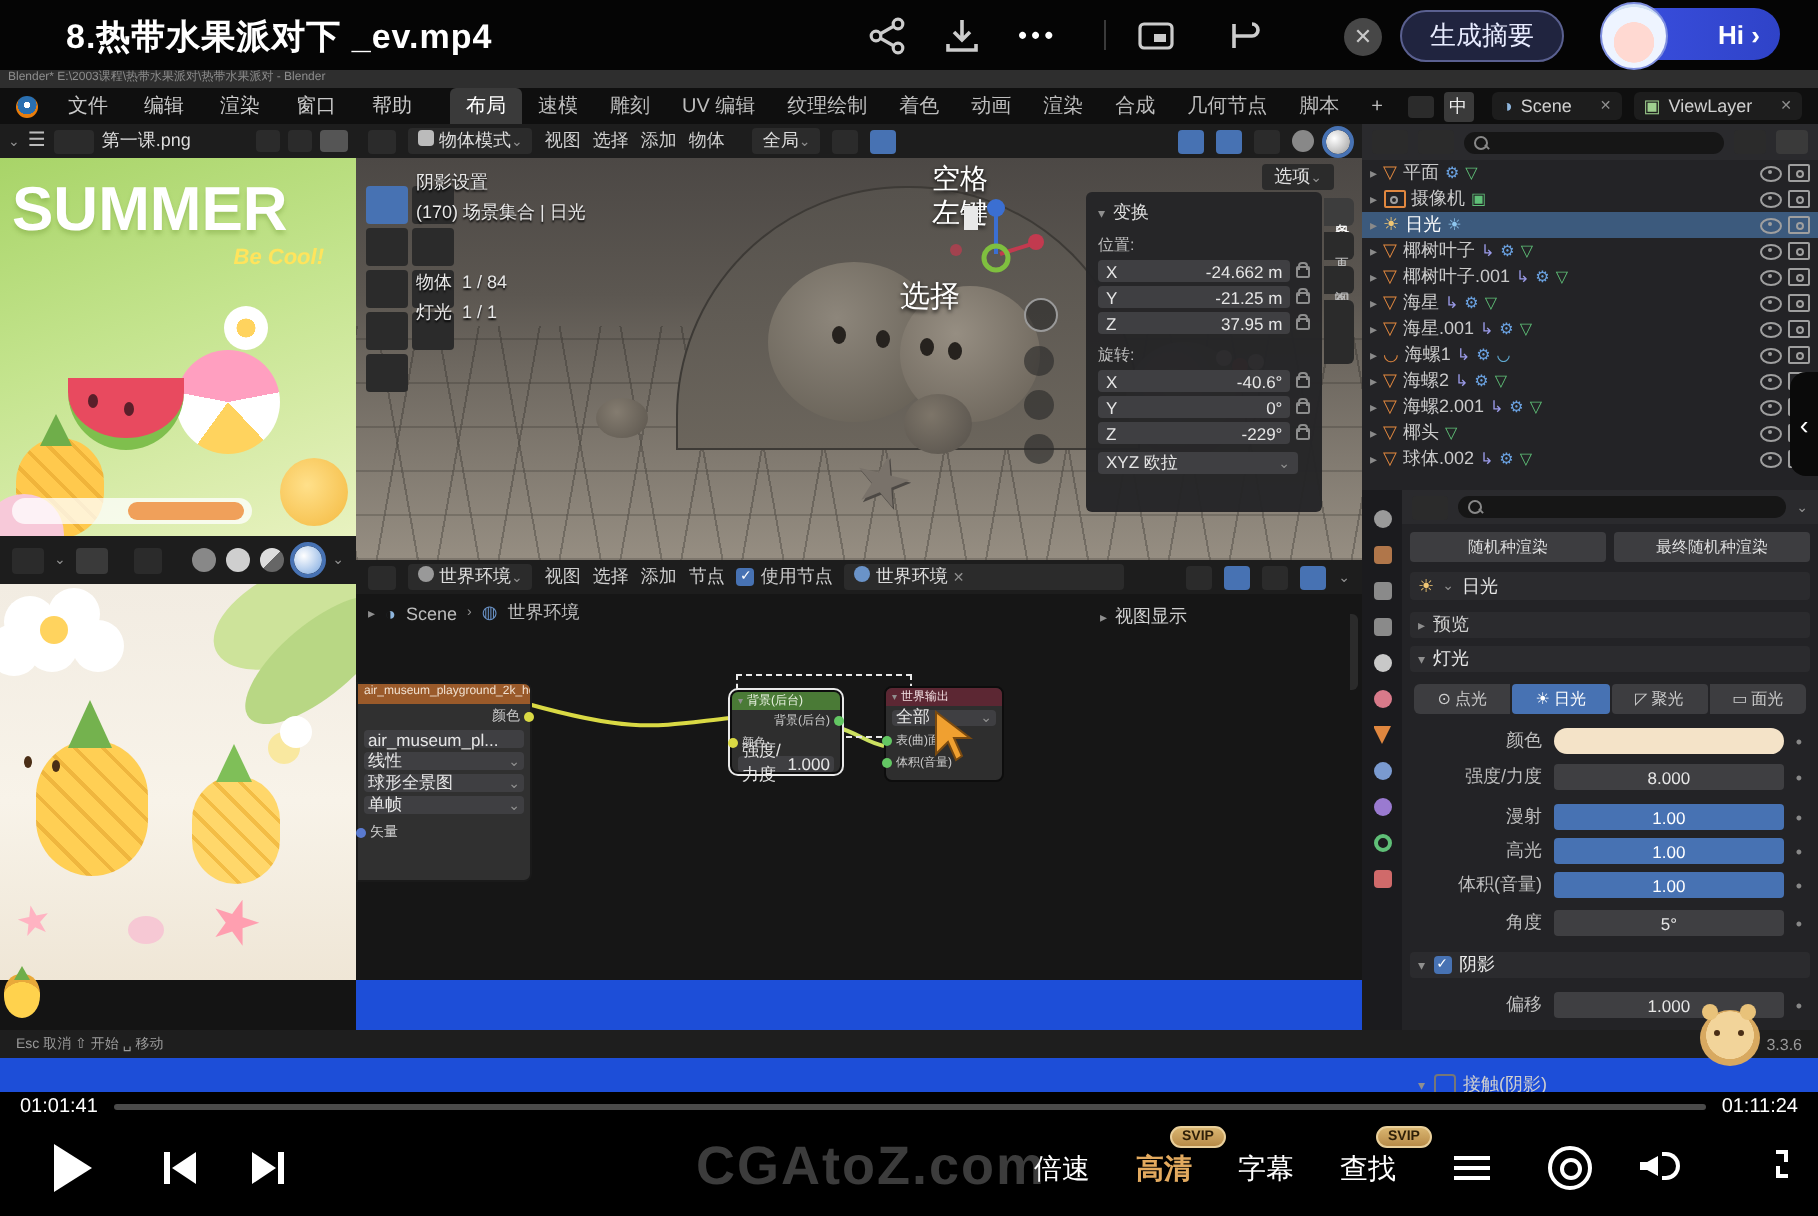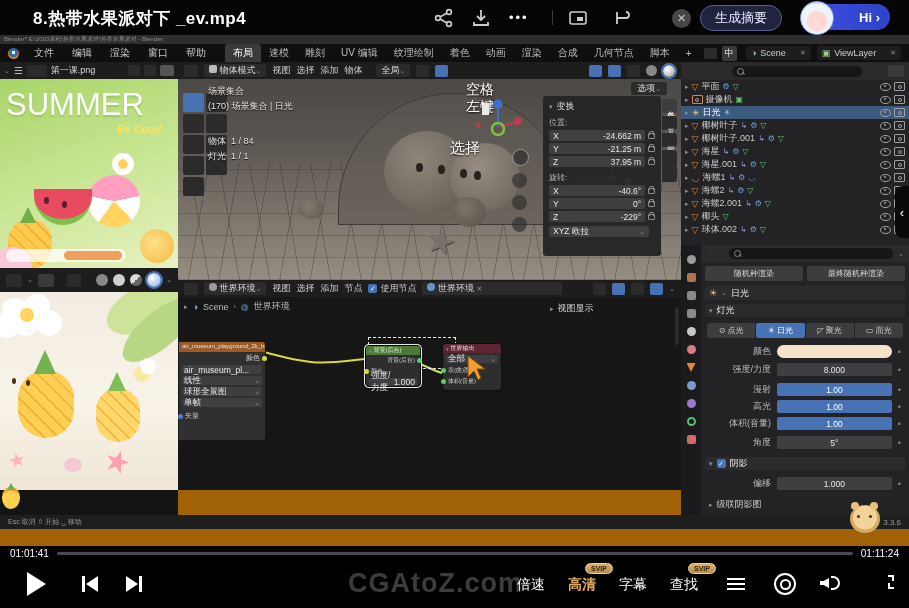--- a/index.html
+++ b/index.html
@@ -1,16 +1,16 @@
 <!DOCTYPE html>
 <html><head>
 <meta charset="utf-8">
 <style>
   html,body{margin:0;padding:0;background:#000;}
-  #stage{position:relative;width:909px;height:608px;background:#a16207;overflow:hidden;
+  #stage{position:relative;width:909px;height:608px;background:#1d4ed8;overflow:hidden;
          font-family:"Liberation Sans","DejaVu Sans",sans-serif;color:#cdcdcd;}
   .p{position:absolute;}
   .row{display:flex;align-items:center;}
   .t6{font-size:6px}.t7{font-size:7px}.t8{font-size:8px}.t9{font-size:9px}
   .t10{font-size:10px}.t13{font-size:13px}.t14{font-size:14px}
   .wh{color:#fff}.gy{color:#9a9a9a}
   
   .topbar{left:0;top:0;width:909px;height:35px;background:#050505;}
   .vtitle{left:33px;top:7px;font-size:17px;font-weight:bold;color:#fff;letter-spacing:.5px;}
   .tico{width:20px;height:20px;top:8px;opacity:.92}
@@ -141,21 +141,21 @@
     <span style="color:#bbb;font-size:10px">☰</span>
     <span class="ibox" style="width:20px;height:12px"></span>
     <span class="t9" style="color:#ddd">第一课.png</span>
     <span style="flex:1"></span>
     <span class="ibox" style="width:12px;height:11px"></span>
     <span class="ibox" style="width:12px;height:11px"></span>
     <span class="ibox" style="width:14px;height:11px;background:#555"></span>
   </div>
 
   <div class="p" style="left:0;top:79px;width:178px;height:189px;overflow:hidden;background:linear-gradient(160deg,#a8d468 0%,#c4e48e 45%,#e8f2c0 100%)">
-    <div style="position:absolute;left:6px;top:8px;font-size:31px;font-weight:400;color:#fff;letter-spacing:0px;text-shadow:0 2px 2px rgba(120,160,60,.4)">SUMMER</div>
+    <div style="position:absolute;left:6px;top:8px;font-size:31px;font-weight:700;color:#fff;letter-spacing:0px;text-shadow:0 2px 2px rgba(120,160,60,.4)">SUMMER</div>
     <div style="position:absolute;right:16px;top:44px;font-size:11px;font-style:italic;font-weight:bold;color:#ffe45c">Be Cool!</div>
 
     <div>
       <div class="p sph" style="left:88px;top:96px;width:52px;height:52px;background:conic-gradient(#ff9fc0 0 22%,#fff 22% 38%,#ffd35e 38% 60%,#fff 60% 78%,#ff9fc0 78%)"></div>
       <div class="p" style="left:34px;top:110px;width:58px;height:30px;border-radius:0 0 58px 58px;background:#e84a5f;border-bottom:6px solid #7fbf4d"></div>
       <div class="p sph" style="left:44px;top:118px;width:5px;height:7px;background:#5a1f2a"></div>
       <div class="p sph" style="left:62px;top:122px;width:5px;height:7px;background:#5a1f2a"></div>
       <div class="p" style="left:8px;top:140px;width:44px;height:50px;border-radius:22px;background:repeating-linear-gradient(45deg,#ffc94d 0 7px,#f0b43a 7px 9px),#ffc94d"></div>
       <div class="p" style="left:20px;top:128px;width:0;height:0;border-left:8px solid transparent;border-right:8px solid transparent;border-bottom:16px solid #6fae4a"></div>
       <div class="p sph" style="left:112px;top:74px;width:22px;height:22px;background:radial-gradient(circle at 50% 50%,#ffd35e 0 30%,#fff 31%)"></div>
@@ -246,21 +246,21 @@
           <span class="ibox" style="height:19px"></span>
         <span class="ibox" style="height:19px"></span>
           <span class="ibox" style="height:19px"></span>
         <span class="ibox" style="height:19px"></span>
           <span class="ibox" style="height:19px"></span>
         <span class="ibox" style="height:19px;grid-column:1/3;width:21px"></span>
       </div>
     </div>
 
     <div class="p t9" style="left:30px;top:6px;color:#e8e8e8;text-shadow:0 1px 1px #000">
-      <div>场景集合</div>
+      <div>阴影设置</div>
       <div style="margin-top:2px">(170) 场景集合 | 日光</div>
       <div style="margin-top:22px"><span>物体</span>&nbsp;&nbsp;<span>1 / 84</span></div>
       <div style="margin-top:2px"><span>灯光</span>&nbsp;&nbsp;<span>1 / 1</span></div>
     </div>
 
     <div class="p" style="left:288px;top:2px;font-size:14px;color:#fff;text-shadow:0 1px 2px #000;line-height:17px">
       <div>空格</div>
       <div>左键</div>
     </div>
     <div class="p" style="left:272px;top:60px;font-size:15px;color:#fff;text-shadow:0 1px 2px #000">选择</div>
@@ -629,20 +629,24 @@
     </div>
     <div class="row" style="margin:4px 4px 0 24px;gap:4px">
       <span class="ibox t8" style="flex:1;height:15px;display:flex;align-items:center;justify-content:center;background:#3d3d40;color:#ddd">随机种渲染</span>
       <span class="ibox t8" style="flex:1;height:15px;display:flex;align-items:center;justify-content:center;background:#3d3d40;color:#ddd">最终随机种渲染</span>
     </div>
     <div class="row t9" style="margin:5px 4px 0 24px;height:14px;background:#2b2b2e;border-radius:2px;gap:4px;padding:0 4px;color:#e8e8e8">
       <span style="color:#f0c674">☀</span>
         <span class="chev">⌄</span>
       <span>日光</span>
     </div>
+    <div class="row t9" style="margin:6px 4px 0 24px;height:13px;background:#2b2b2e;border-radius:2px;gap:4px;padding:0 4px;color:#cfcfcf">
+      <span class="chev">▸</span>
+        <span>预览</span>
+    </div>
     <div class="row t9" style="margin:4px 4px 0 24px;height:13px;background:#2b2b2e;border-radius:2px;gap:4px;padding:0 4px;color:#e8e8e8">
       <span class="chev">▾</span>
         <span>灯光</span>
     </div>
     <div class="row t8" style="margin:6px 6px 0 26px;height:15px;gap:1px">
       <span class="ibox" style="flex:1;height:15px;display:flex;align-items:center;justify-content:center;gap:2px;background:#3d3d40;border-radius:3px 0 0 3px;color:#ccc">
           <span>⊙</span>
           <span>点光</span>
         </span>
       <span class="ibox" style="flex:1;height:15px;display:flex;align-items:center;justify-content:center;gap:2px;background:#4772b3;color:#fff">

